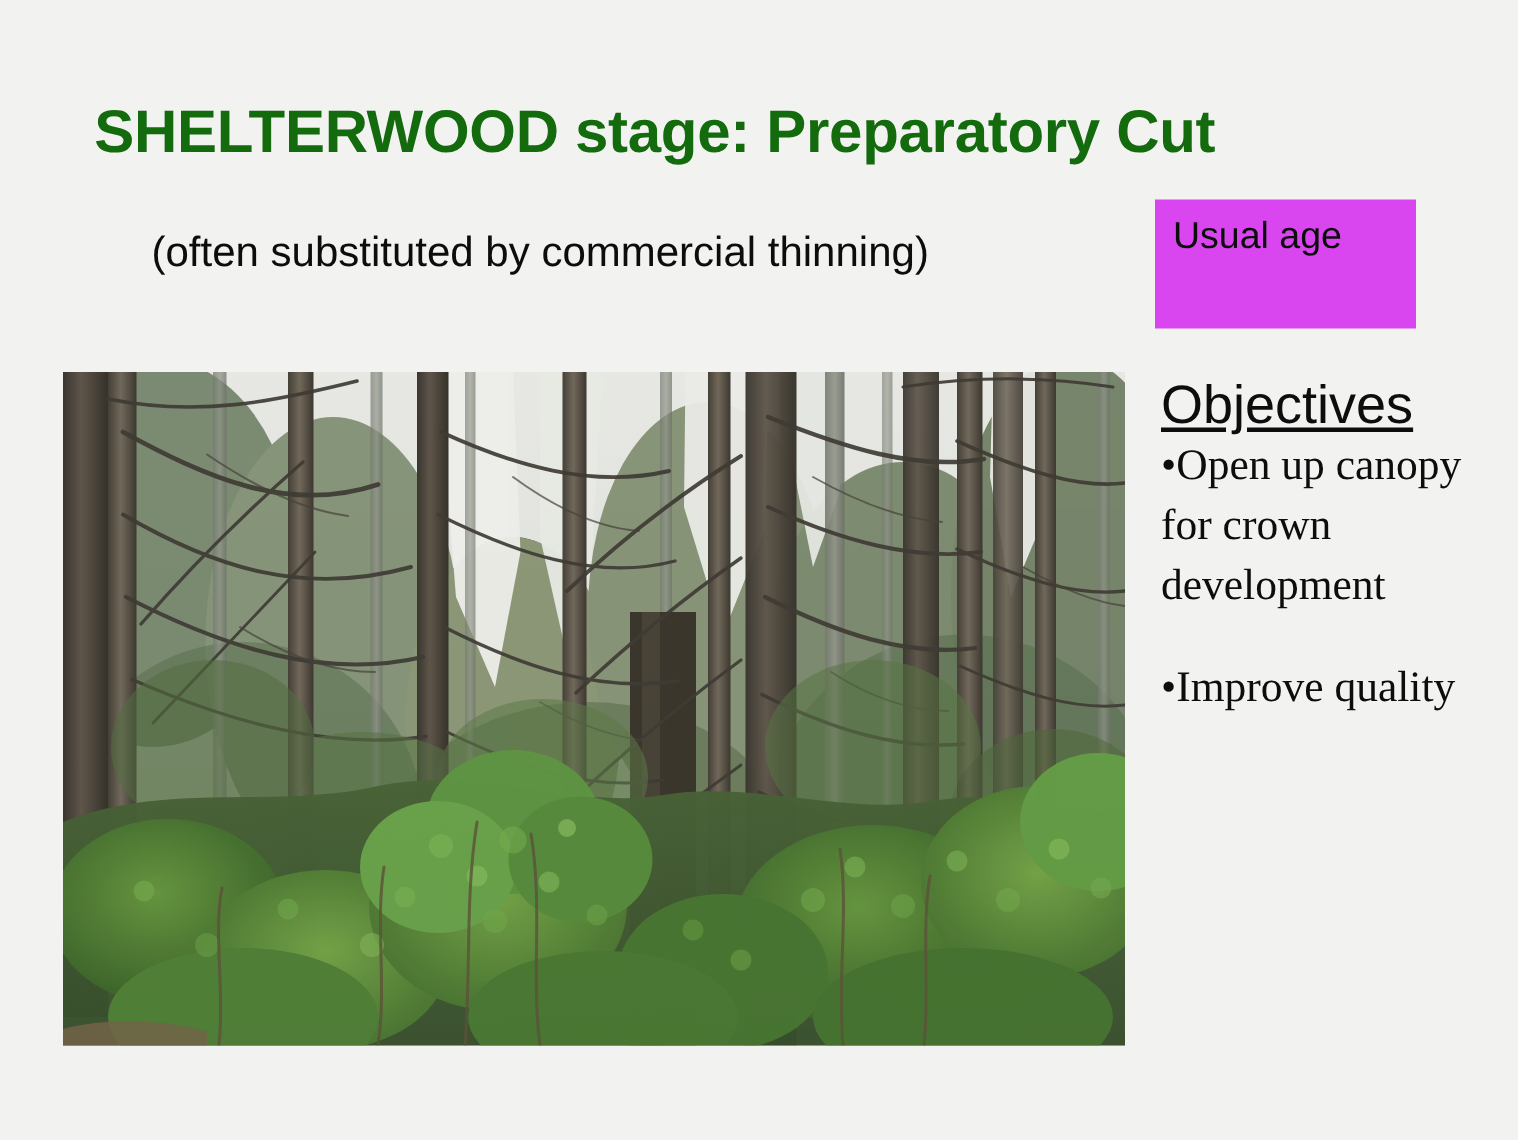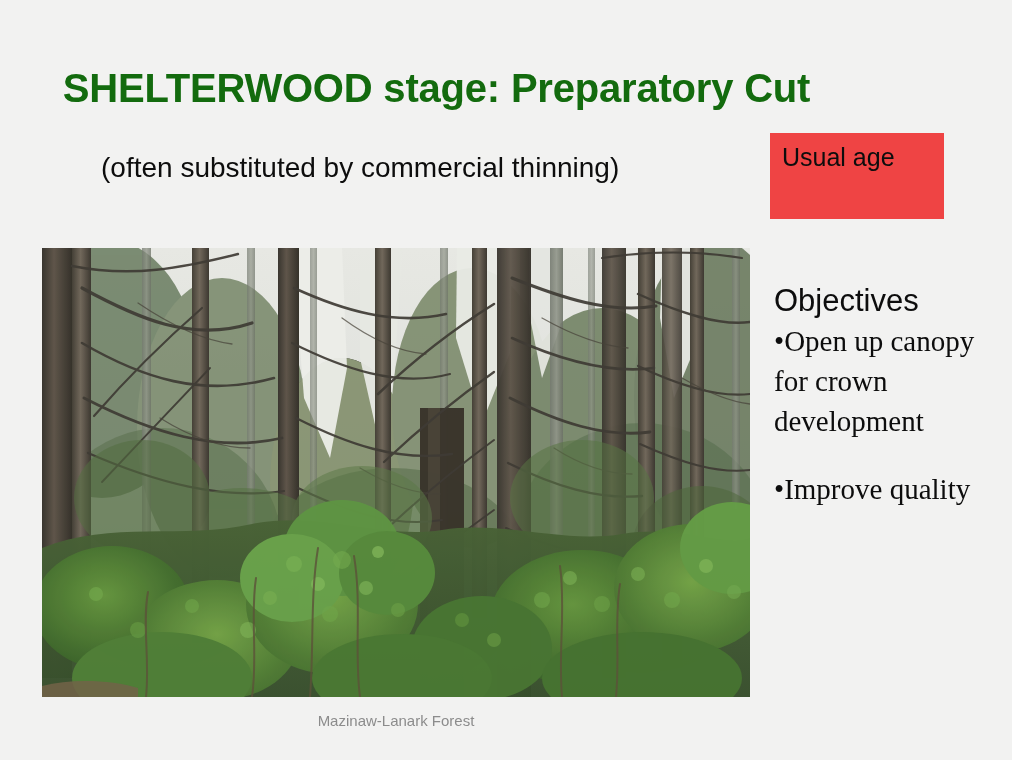--- a/index.html
+++ b/index.html
@@ -46,21 +46,21 @@
     white-space: nowrap;
   }
 
   
   .age-box {
     position: absolute;
     left: 770px;
     top: 133px;
     width: 174px;
     height: 86px;
-    background: #ef4444;
+    background: #d946ef;
     box-sizing: border-box;
     padding: 6px 16px 0 12px;
   }
   .age-line {
     font-size: 25px;
     color: #0d0d0d;
     line-height: 37px;
     white-space: nowrap;
   }
 
@@ -93,26 +93,26 @@
   }
 
   
   .objectives-col {
     position: absolute;
     left: 774px;
     top: 250px;
     width: 236px;
   }
   .objectives-heading {
-    font-size: 31px;
+    font-size: 36px;
     color: #0d0d0d;
+    text-decoration: underline;
     text-underline-offset: 3px;
     line-height: 40px;
     display: inline-block;
-    margin-top: 31px;
   }
   .obj-bullet {
     font-size: 29px;
     color: #0d0d0d;
     line-height: 40px;
     margin: 0;
     font-family: Liberation Serif, serif;
   }
   .obj-bullet.gap {
     margin-top: 28px;
@@ -326,21 +326,20 @@
         <path d="M574 449 C 578 410, 572 372, 578 336"></path>
         <path d="M104 449 C 108 412, 100 376, 106 344"></path>
       </g>
 
       <path d="M0 438 C 30 430, 70 432, 96 440 L96 449 L0 449 Z" fill="#6b5a3f" opacity="0.85"></path>
 
       <rect x="0" y="0" width="708" height="449" fill="#cfd6c4" opacity="0.07"></rect>
     </svg>
   </div>
 
-  <div class="photo-caption">Mazinaw-Lanark Forest</div>
 
   <div class="objectives-col">
     <div class="objectives-heading">Objectives</div>
 
     <div class="obj-bullet">
       <span class="bullet-dot">•</span><span>Open up canopy for crown development</span>
     </div>
 
     <div class="obj-bullet gap">
       <span class="bullet-dot">•</span><span>Improve quality</span>

